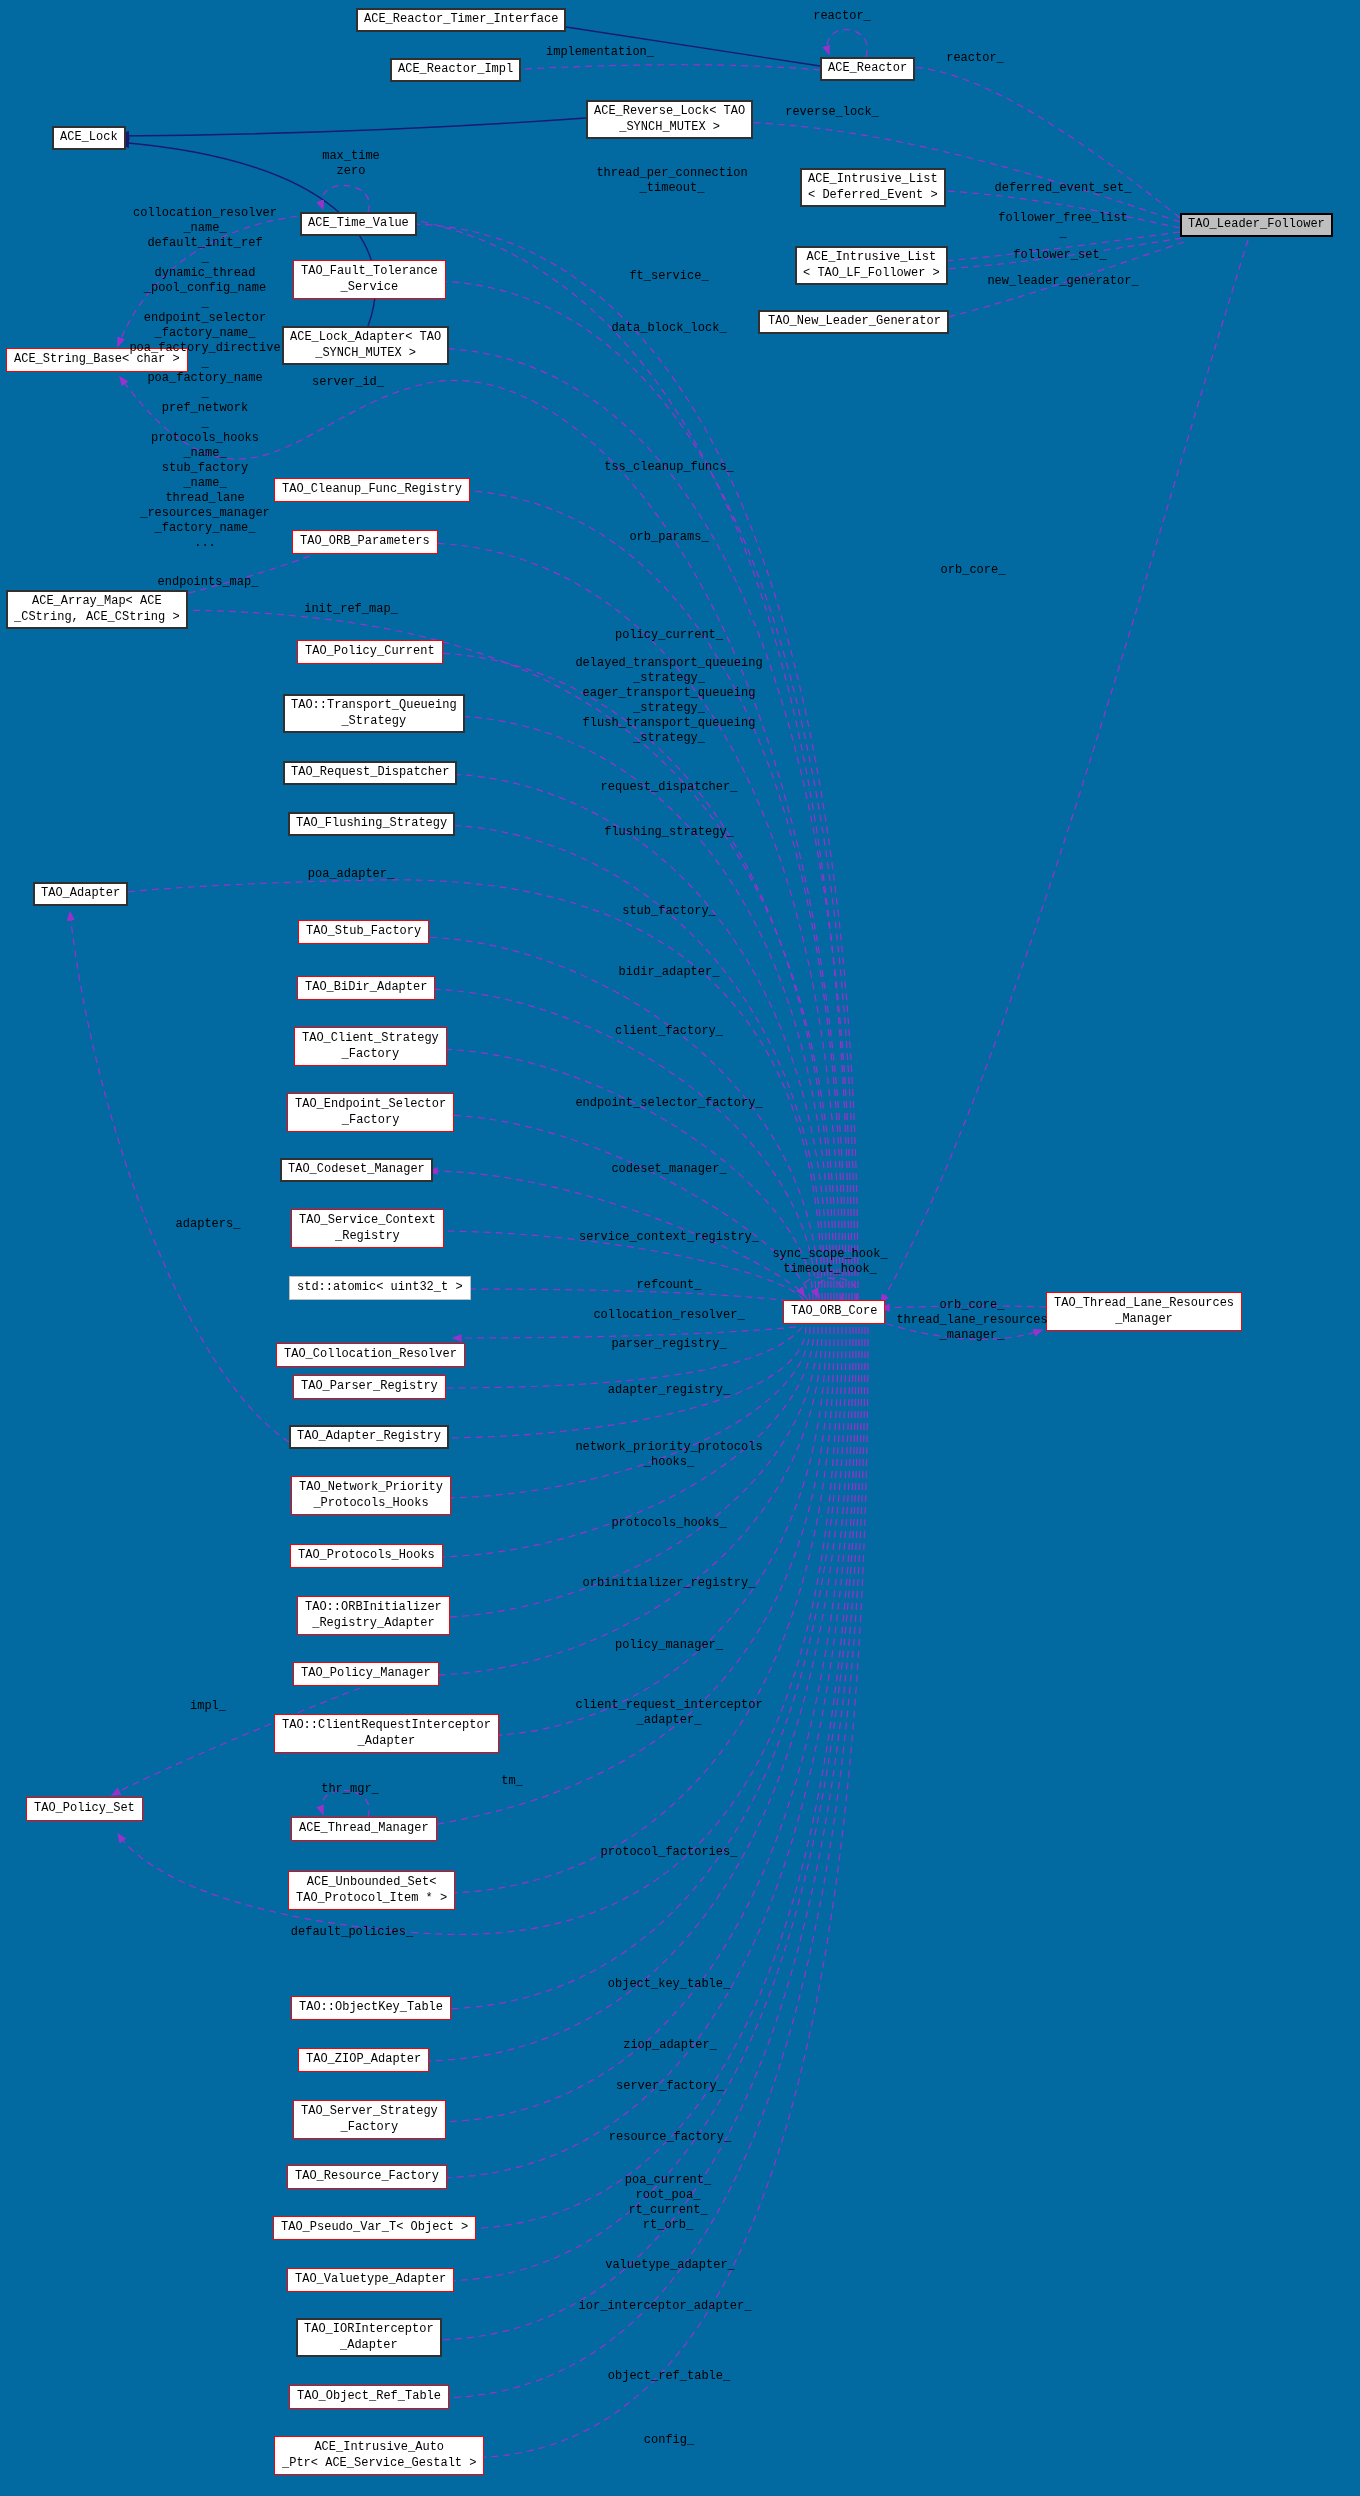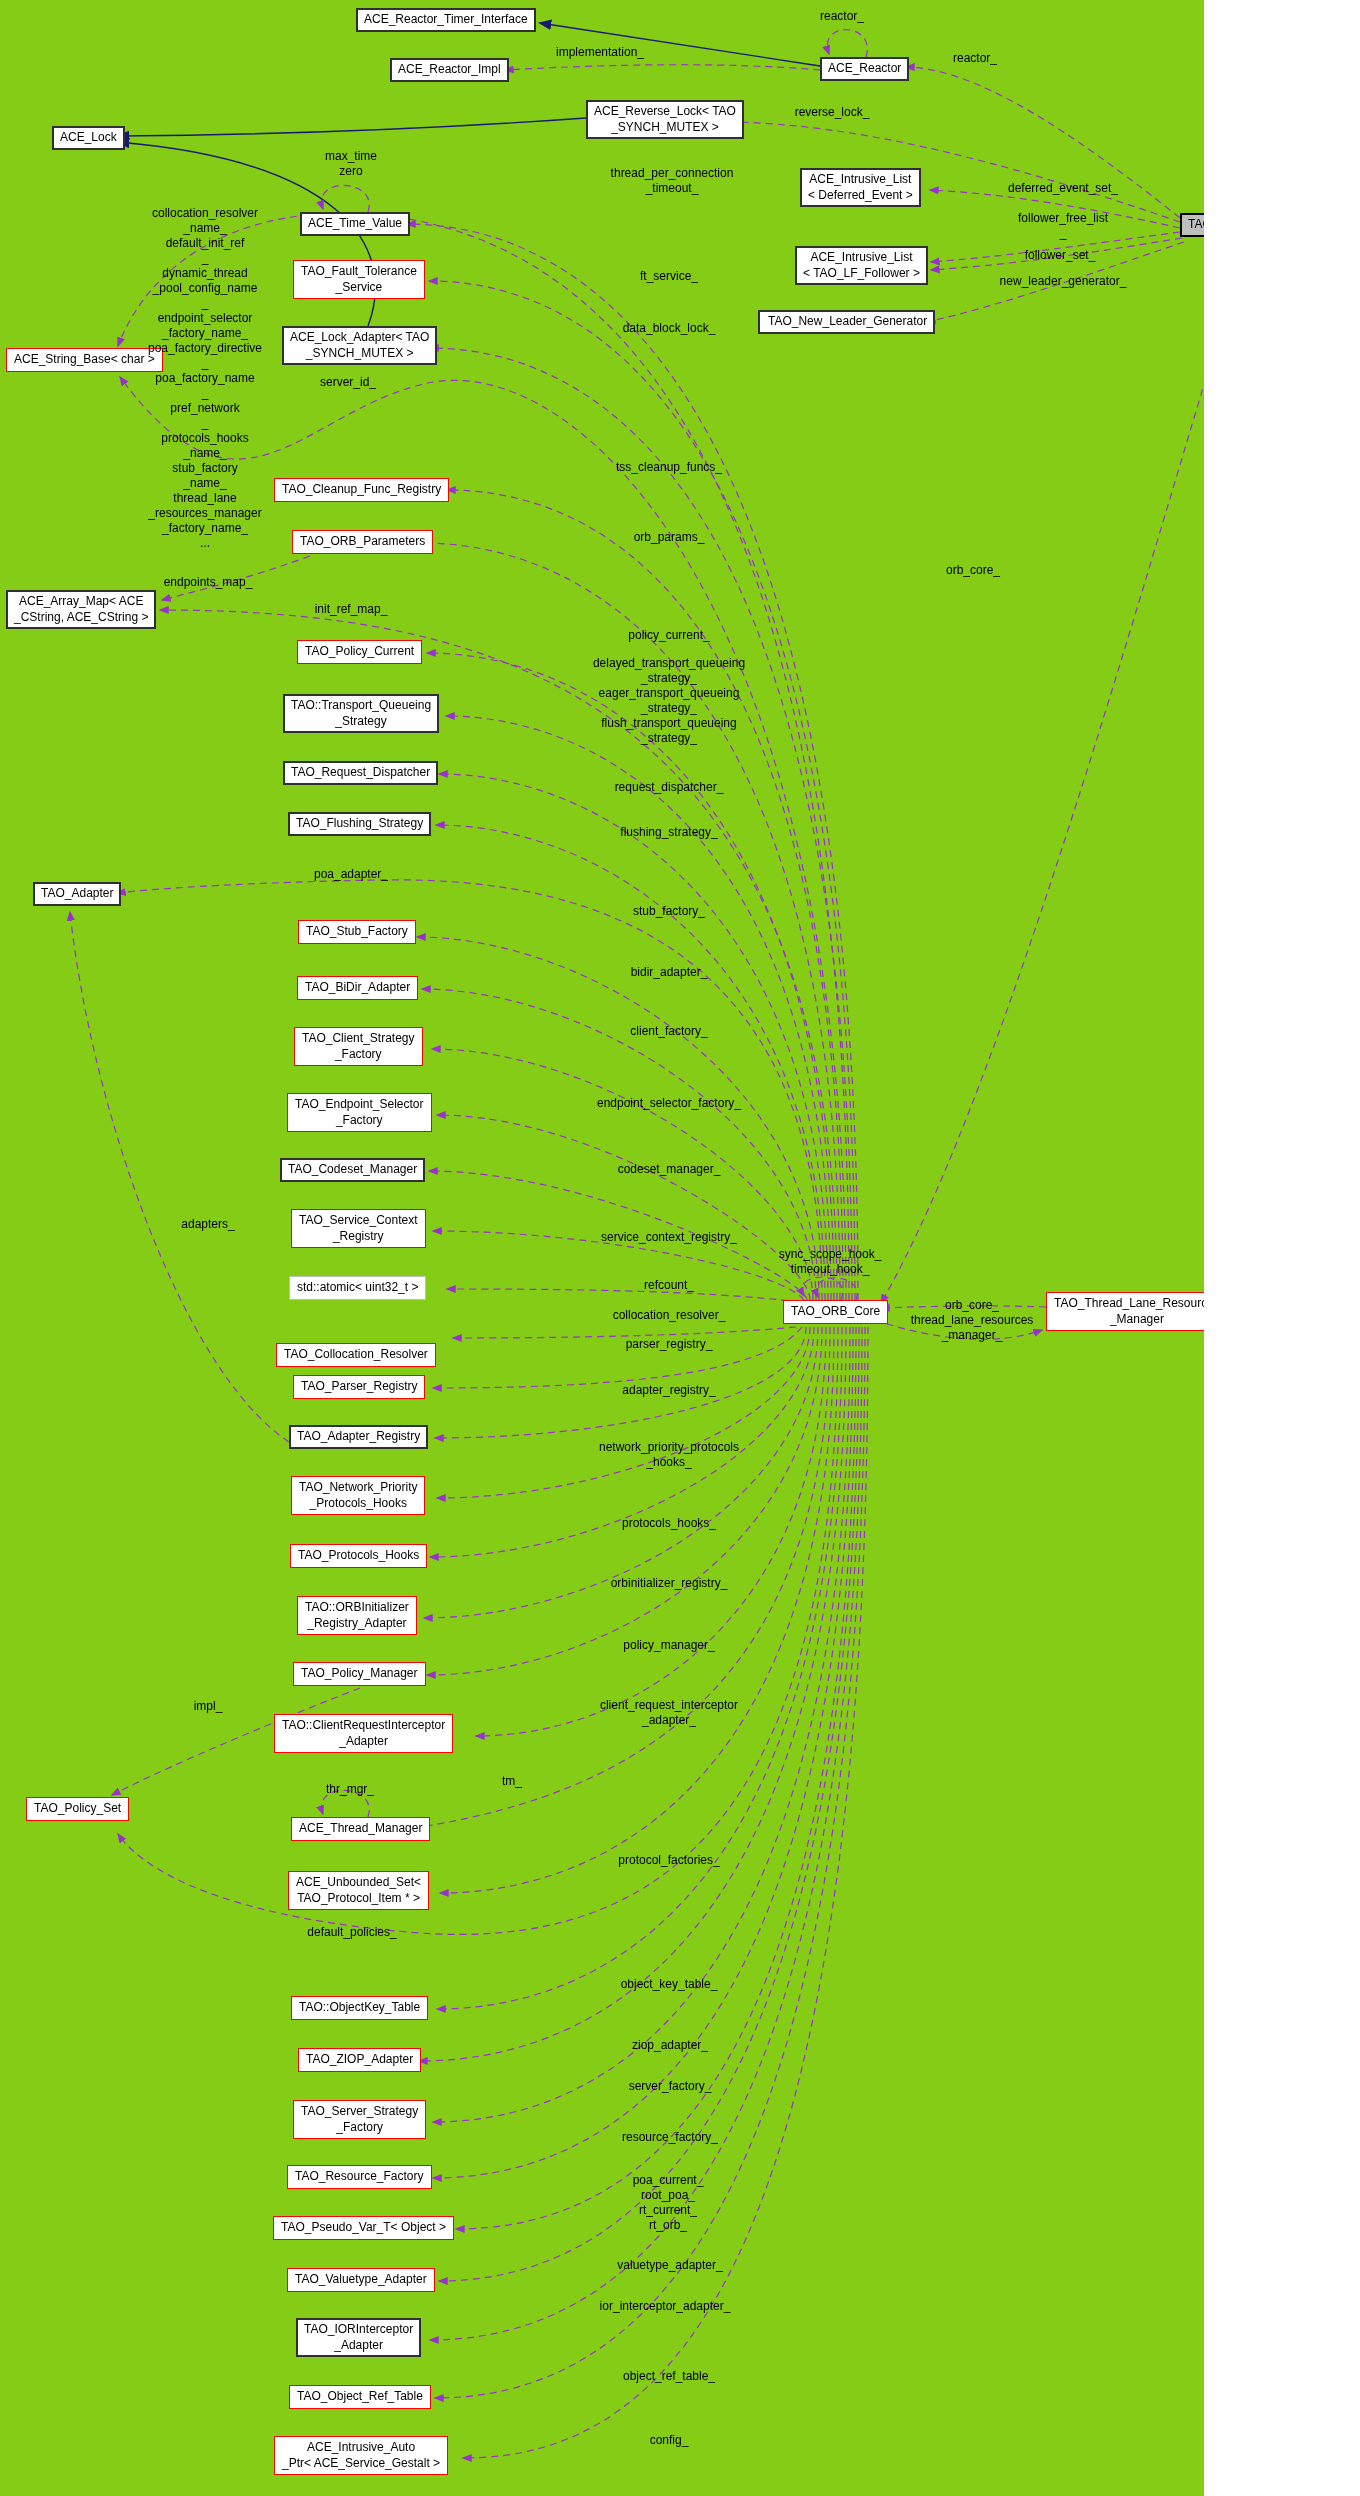--- a/index.html
+++ b/index.html
@@ -1,17 +1,17 @@
 <!DOCTYPE html>
 <html><head>
 <meta charset="utf-8">
 <style>
   html,body{margin:0;padding:0;background:#ffffff;}
-  #canvas{position:relative;width:1204px;height:2496px;background:#84cc16;
-          font-family:Liberation Sans, sans-serif;overflow:hidden;}
+  #canvas{position:relative;width:1360px;height:2496px;background:#0369a1;
+          font-family:Liberation Mono, monospace;overflow:hidden;}
   #edges{position:absolute;left:0;top:0;width:1360px;height:2496px;}
   .node{position:absolute;background:#ffffff;border:2px solid #303030;padding:2px 6px;
         font-size:12px;line-height:1.3;color:#000;white-space:pre;text-align:center;z-index:2;}
   .node.red{border:1px solid #ff0000;padding:3px 7px;}
   .node.gray{background:#bfbfbf;border:2px solid #000;}
   .node.grayborder{border:1px solid #bebebe;padding:3px 7px;}
   .elabel{position:absolute;transform:translate(-50%,-50%);font-size:12px;line-height:1.25;
           color:#000;white-space:pre;text-align:center;z-index:3;}
 </style>
 </head>
@@ -230,21 +230,21 @@
       <div class="elabel" style="left: 669px; top: 1455px;">network_priority_protocols
 _hooks_</div>
       <div class="elabel" style="left: 669px; top: 1523px;">protocols_hooks_</div>
       <div class="elabel" style="left: 669px; top: 1583px;">orbinitializer_registry_</div>
       <div class="elabel" style="left: 669px; top: 1645px;">policy_manager_</div>
       <div class="elabel" style="left: 669px; top: 1713px;">client_request_interceptor
 _adapter_</div>
       <div class="elabel" style="left: 208px; top: 1706px;">impl_</div>
       <div class="elabel" style="left: 512px; top: 1781px;">tm_</div>
       <div class="elabel" style="left: 350px; top: 1789px;">thr_mgr_</div>
-      <div class="elabel" style="left: 669px; top: 1852px; margin-top: 8px;">protocol_factories_</div>
+      <div class="elabel" style="left: 669px; top: 1852px;">protocol_factories_</div>
       <div class="elabel" style="left: 352px; top: 1932px;">default_policies_</div>
       <div class="elabel" style="left: 669px; top: 1984px;">object_key_table_</div>
       <div class="elabel" style="left: 670px; top: 2045px;">ziop_adapter_</div>
       <div class="elabel" style="left: 670px; top: 2086px;">server_factory_</div>
       <div class="elabel" style="left: 670px; top: 2137px;">resource_factory_</div>
       <div class="elabel" style="left: 668px; top: 2203px;">poa_current_
 root_poa_
 rt_current_
 rt_orb_</div>
       <div class="elabel" style="left: 670px; top: 2265px;">valuetype_adapter_</div>

